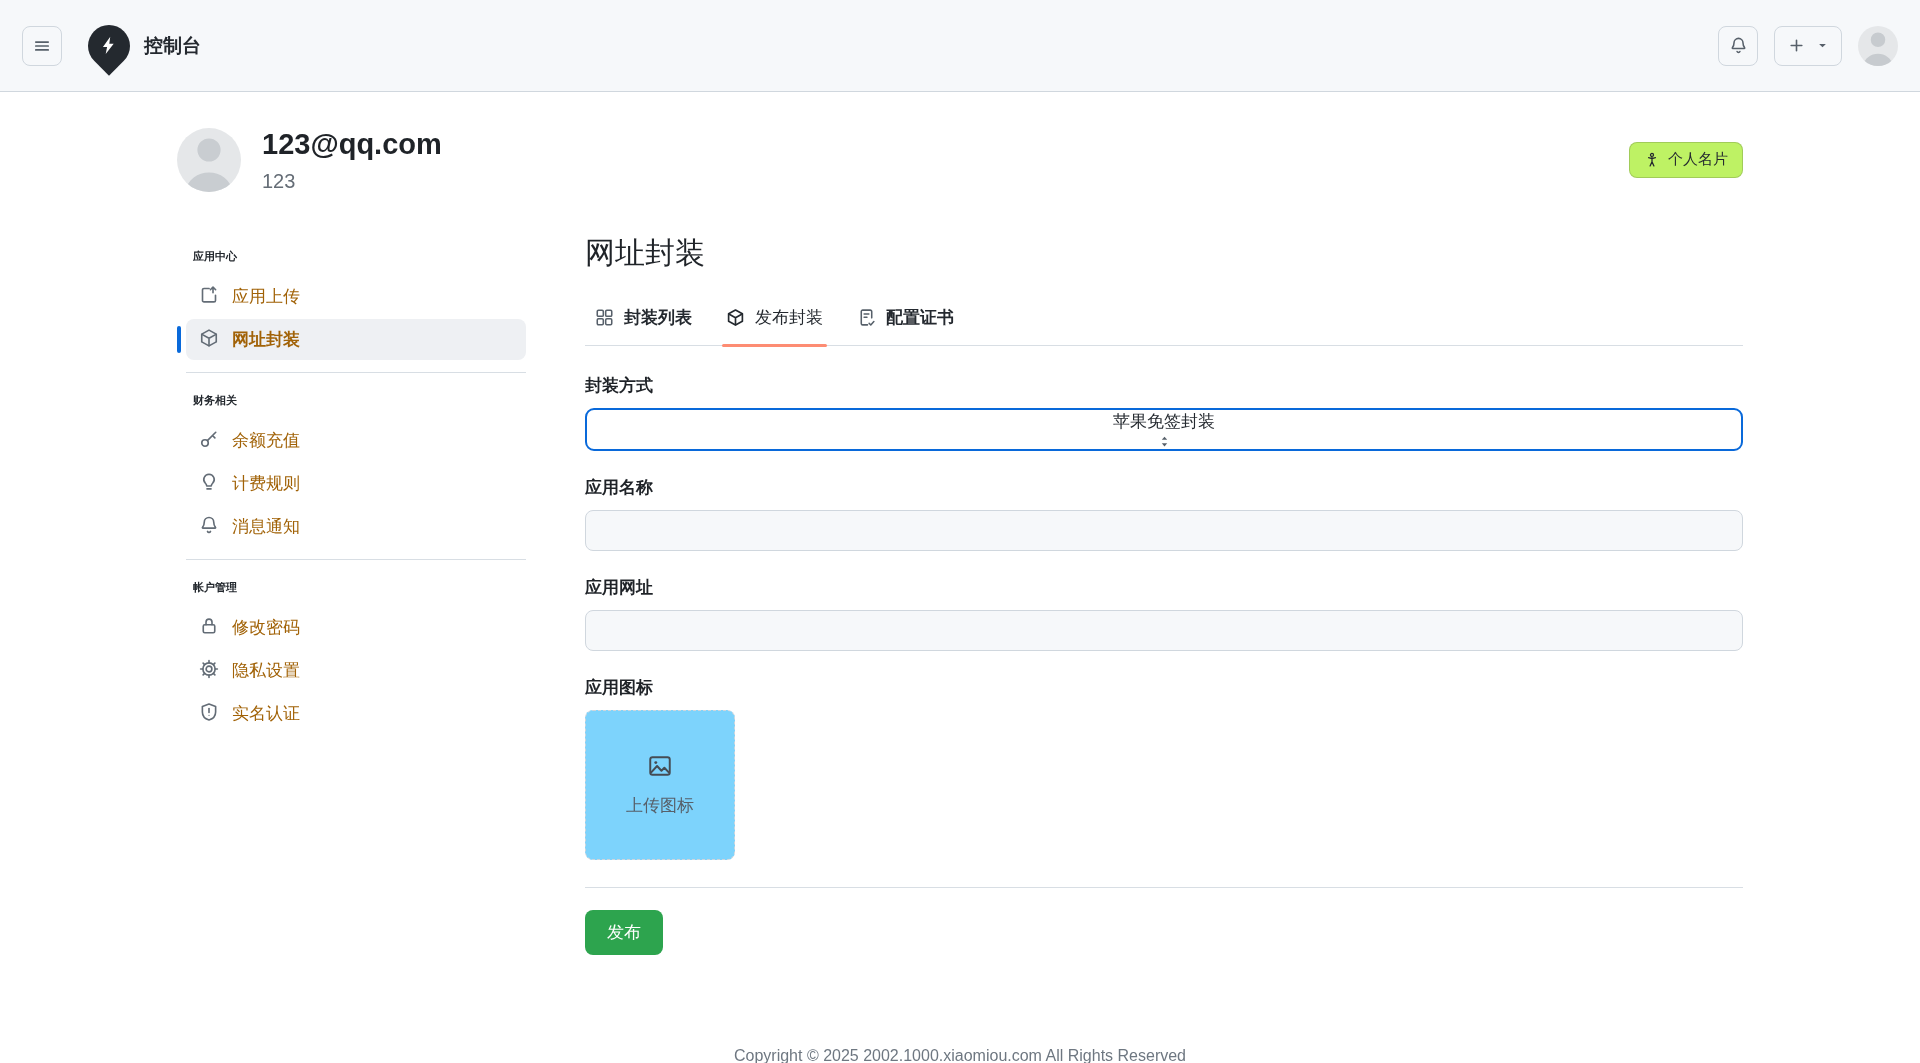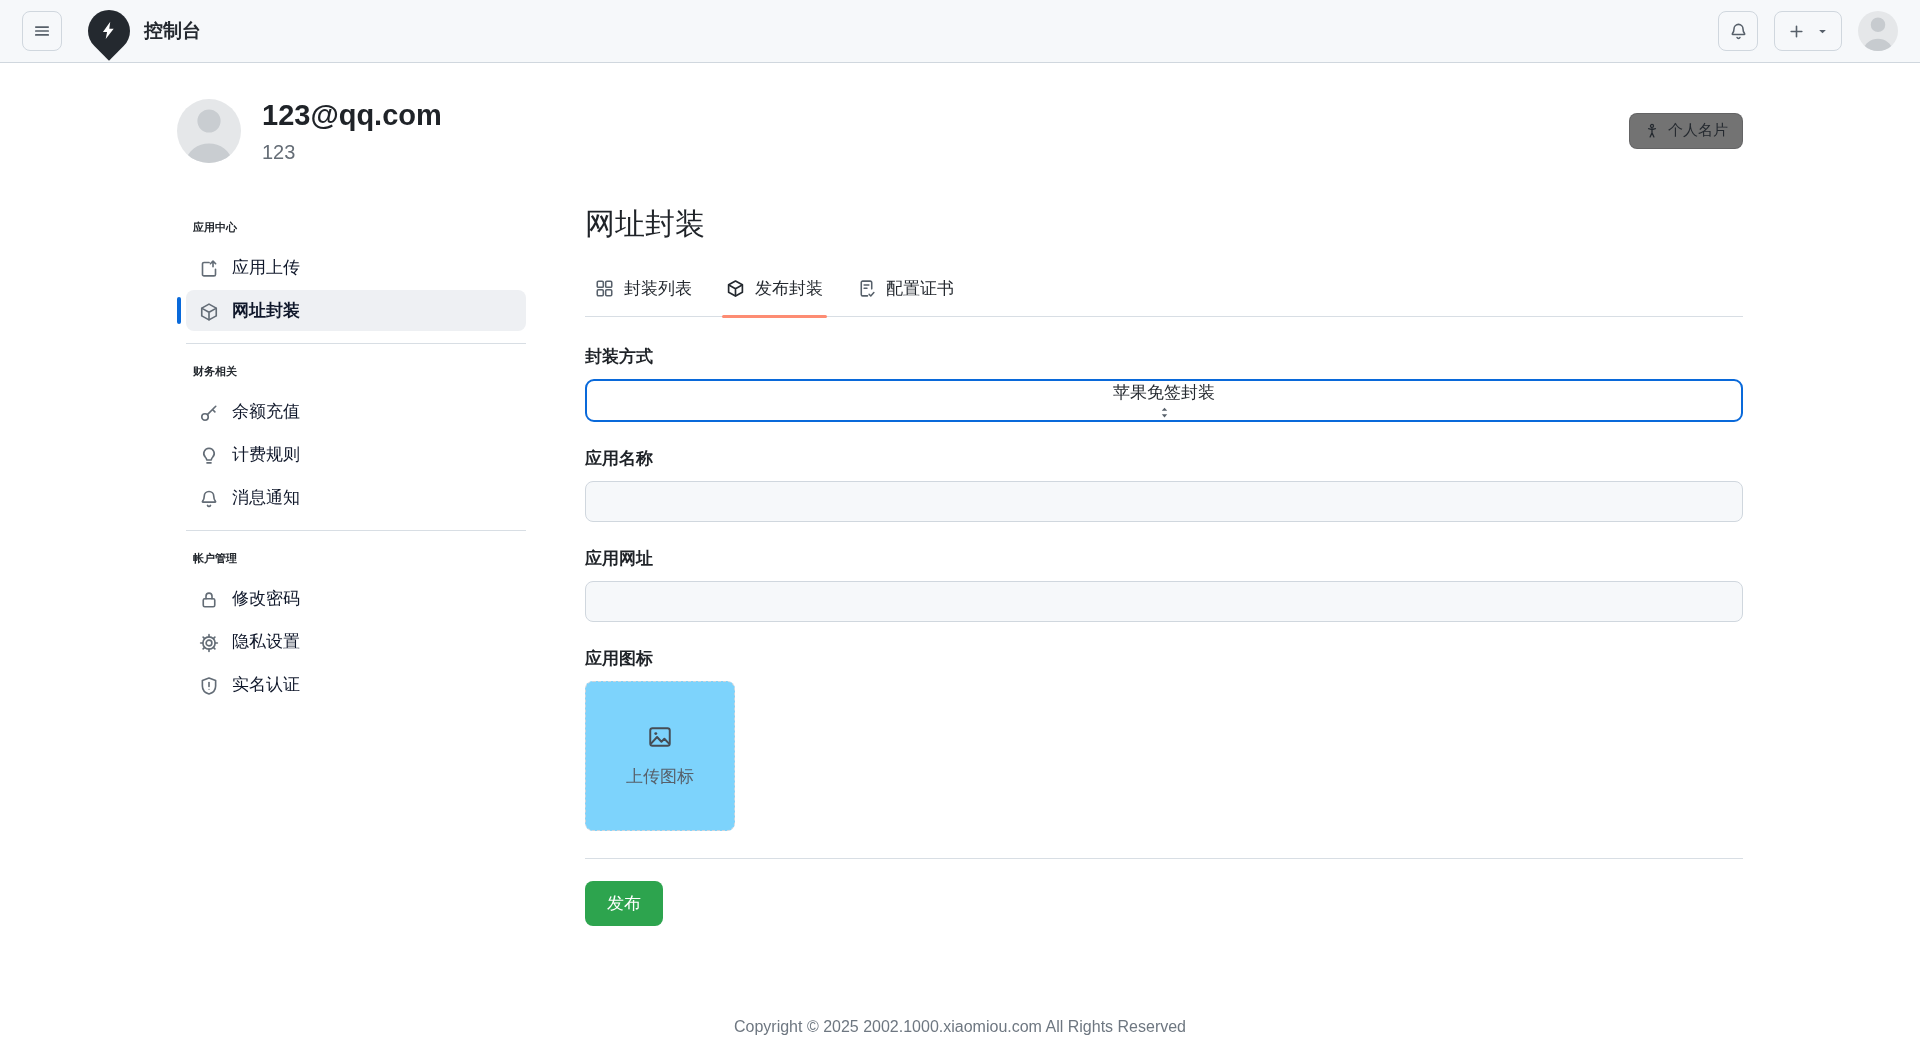--- a/index.html
+++ b/index.html
@@ -7,21 +7,21 @@
   body {
     width:1920px; height:1063px; overflow:hidden;
     background:#ffffff; color:#1f2328;
     font-family:"Liberation Sans","DejaVu Sans",sans-serif;
     font-size:17px;
   }
   svg { display:block; }
 
   
   .topbar {
-    height:63px; background:#f6f8fa; border-bottom:1px solid #d0d7de;
+    height:92px; background:#f6f8fa; border-bottom:1px solid #d0d7de;
     display:flex; align-items:center; padding:0 22px; gap:18px;
   }
   .icon-btn {
     width:40px; height:40px; border:1px solid #d0d7de; border-radius:8px;
     background:transparent; color:#57606a; display:flex; align-items:center;
     justify-content:center; cursor:pointer; padding:0;
   }
   .logo-pin {
     width:42px; height:42px; background:#24292f; border-radius:50% 50% 50% 0;
     transform:rotate(-45deg); display:flex; align-items:center; justify-content:center;
@@ -44,49 +44,49 @@
 
   
   .container { width:1570px; margin:0 auto; padding:0 2px; }
 
   
   .profile-row { display:flex; align-items:center; gap:21px; padding-top:35px; }
   .profile-email { font-size:29px; font-weight:700; color:#1f2328; line-height:1.2; }
   .profile-username { font-size:20px; color:#656d76; margin-top:8px; }
   .card-btn {
     margin-left:auto; height:36px; padding:0 14px; border:1px solid rgba(31,35,40,0.18);
-    border-radius:8px; background:#737373; color:#24292f; font-size:15px;
+    border-radius:8px; background:#bef264; color:#24292f; font-size:15px;
     display:flex; align-items:center; gap:8px; cursor:pointer;
     font-family:inherit;
   }
 
   
   .layout { display:flex; margin-top:48px; }
   .sidebar { width:349px; flex:none; margin-right:59px; }
   .side-section-title { font-size:11px; font-weight:700; color:#24292f; padding:8px 0 10px 16px; }
   .side-item {
-    position:relative; display:flex; align-items:flex-end; gap:13px;
+    position:relative; display:flex; align-items:flex-start; gap:13px;
     margin:2px 0 2px 9px; padding:9px 13px; border-radius:8px;
-    font-size:17px; color:#0f172a; cursor:pointer;
+    font-size:17px; color:#a16207; cursor:pointer;
   }
   .side-item .s-icon { color:#636c76; flex:none; }
   .side-item.active { background:#eef0f3; font-weight:700; }
   .side-item.active::before {
     content:""; position:absolute; left:-9px; top:7px; bottom:7px; width:4px;
     border-radius:2px; background:#0969da;
   }
   .side-divider { height:1px; background:#d8dee4; margin:12px 0 12px 9px; }
 
   
   .main { flex:1; min-width:0; }
   .page-title { font-size:30px; font-weight:400; color:#1f2328; margin:-8px 0 26px; }
   .tabs { display:flex; gap:14px; border-bottom:1px solid #d8dee4; }
   .tab {
     display:flex; align-items:center; gap:10px; padding:6px 10px 16px;
-    font-size:17px; color:#24292f; cursor:pointer; position:relative;
+    font-size:17px; color:#24292f; cursor:pointer; position:relative;font-weight:bold;
   }
   .tab .t-icon { color:#57606a; }
   .tab.active { font-weight:400; }
   .tab.active .t-icon { color:#24292f; }
   .tab.active::after {
     content:""; position:absolute; left:6px; right:6px; bottom:-2px; height:3px;
     border-radius:3px; background:#fd8c73;
   }
 
   .form { margin-top:28px; }

